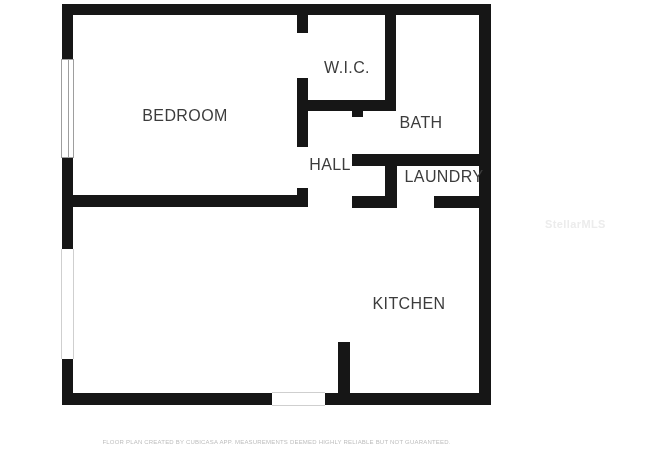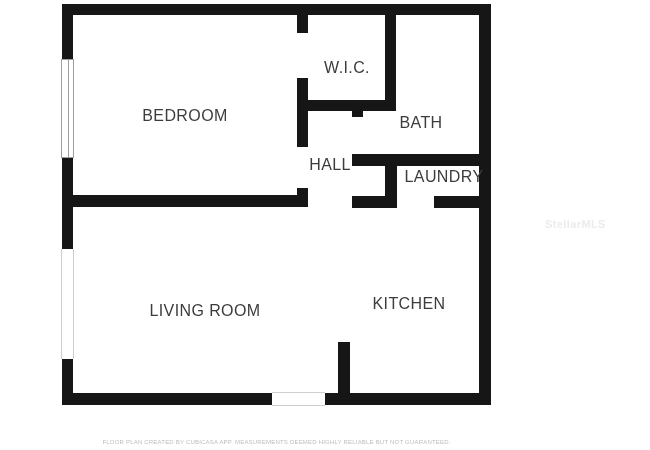--- a/index.html
+++ b/index.html
@@ -113,20 +113,19 @@
     <div class="pane-line"></div>
   </div>
   <div class="opening-v" style="left:61px;  top:249px; width:13px; height:110px;"></div>
   <div class="opening-h" style="left:272px; top:392px; width:53px; height:14px;"></div>
 
   <div class="room-label" style="left:185px; top:116px;">BEDROOM</div>
   <div class="room-label" style="left:347px; top:68px;">W.I.C.</div>
   <div class="room-label" style="left:421px; top:123px;text-align:center;">BATH</div>
   <div class="room-label" style="left:330px; top:165px;">HALL</div>
   <div class="room-label" style="left:444px; top:177px;">LAUNDRY</div>
-  <div class="room-label" style="left:205px; top:311px;">LIVING ROOM</div>
   <div class="room-label" style="left:409px; top:304px;">KITCHEN</div>
 
   <div class="watermark">StellarMLS</div>
 
   <div class="footer">FLOOR PLAN CREATED BY CUBICASA APP. MEASUREMENTS DEEMED HIGHLY RELIABLE BUT NOT GUARANTEED.</div>
 
 </div>
 
 </body></html>

